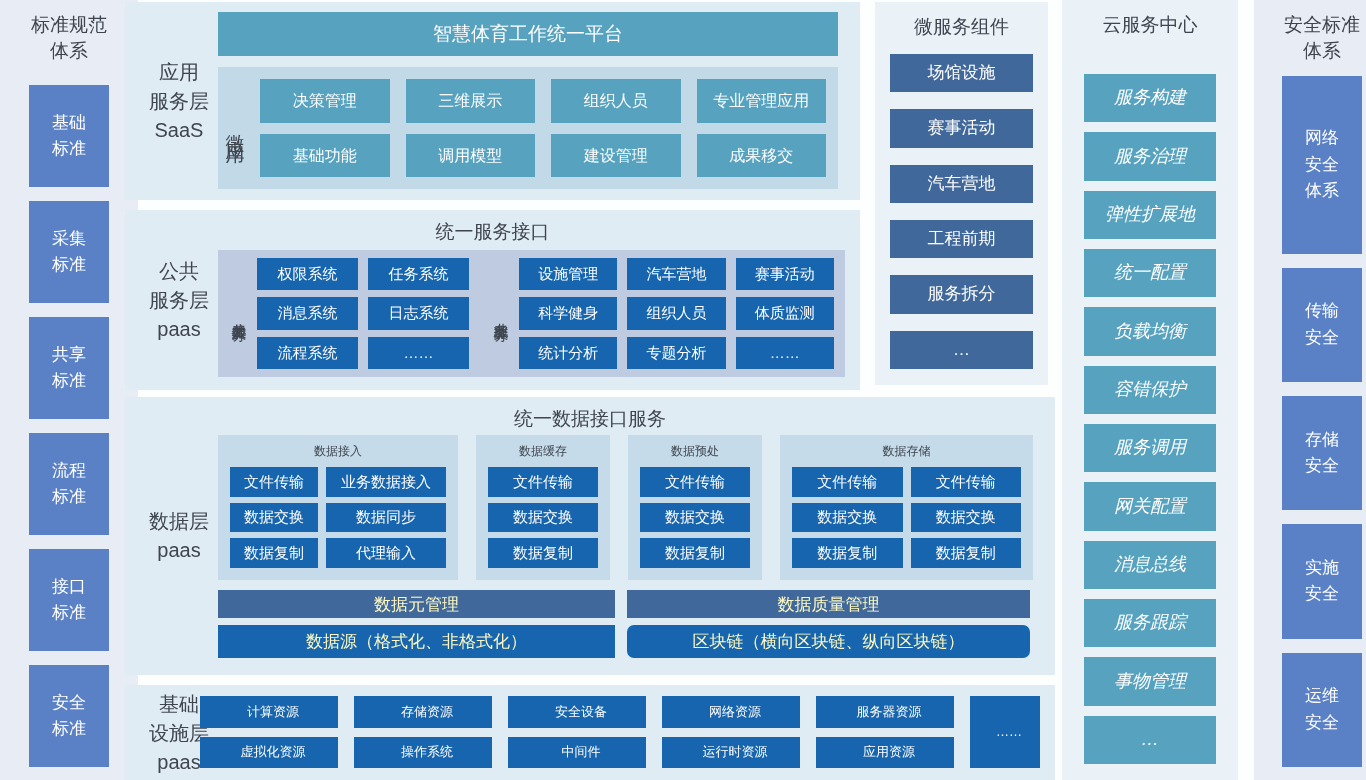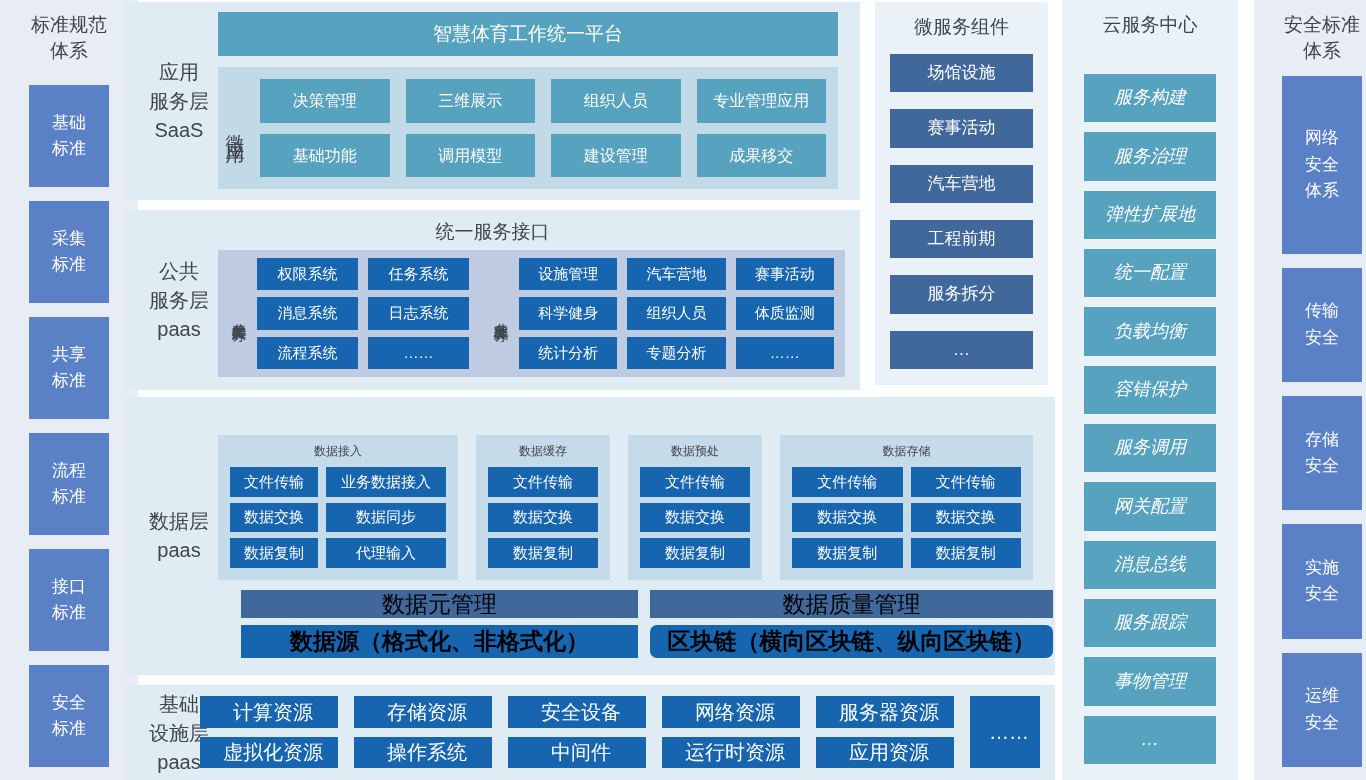--- a/index.html
+++ b/index.html
@@ -48,31 +48,31 @@
   .sg-grid.cols3 { grid-template-columns:repeat(3,1fr); }
 
   
   .data-groups { position:absolute; left:93px; right:22px; top:38px; height:145px; display:flex; gap:18px; }
   .data-group { background:var(--data-inner,#C5DBEA); padding:5px 12px 12px; box-sizing:border-box; display:flex; flex-direction:column; }
   .group-title { text-align:center; font-size:12px; margin:3px 0 7px; }
   .dg-grid { flex:1; display:grid; gap:6px 8px; grid-auto-rows:1fr; }
   .data-group.ingest { width:240px; } .dg-grid.ingest-grid { grid-template-columns:88px 1fr; }
   .data-group.narrow { width:134px; } .dg-grid.col1 { grid-template-columns:1fr; }
   .data-group.storage { flex:1; } .dg-grid.cols2w { grid-template-columns:1fr 1fr; }
-  .bar { position:absolute; display:flex; align-items:center; justify-content:center; color:#000000; font-size:23px;margin-left:23px; }
+  .bar { position:absolute; display:flex; align-items:center; justify-content:center; color:#fef9c3; font-size:17px; }
   .bar.slate { background:var(--slate,#40689B); }
-  .bar.blue  { background:var(--dark-blue,#1665AE);font-weight:bold; }
+  .bar.blue  { background:var(--dark-blue,#1665AE); }
   .bar-meta    { left:93px;  width:397px; top:193px; height:28px; }
   .bar-source  { left:93px;  width:397px; top:228px; height:33px; }
   .bar-quality { left:502px; width:403px; top:193px; height:28px; }
   .bar-chain   { left:502px; width:403px; top:228px; height:33px;border-radius:7px; }
 
   
   .infra-grid { position:absolute; left:75px; right:15px; top:11px; bottom:12px; display:grid; grid-template-columns:repeat(5,1fr) 70px; grid-template-rows:1fr 1fr; gap:9px 16px; }
-  .infra-grid .btn { font-size:20px;padding-left:8px; }
+  .infra-grid .btn { font-size:13px;padding-left:8px; }
   .infra-more { grid-column:6; grid-row:1/3; }
 
   
   .col-panel { position:absolute; background:var(--column-bg,#EAF2F8); display:flex; flex-direction:column; box-sizing:border-box; }
   .col-panel.micro { left:875px; top:2px; width:173px; height:383px; }
   .col-panel.cloud { left:1062px; top:0; width:176px; height:780px; }
   .col-title { text-align:center; font-size:19px; margin-top:12px; }
   .col-items { flex:1; display:flex; flex-direction:column; padding:0 15px 16px; gap:17px; margin-top:14px; }
   .col-items .btn { flex:1; }
   .col-panel.cloud .col-items { padding:0 22px 16px; gap:10px; margin-top:36px; }
@@ -152,20 +152,21 @@
           <div class="btn blue">专题分析</div>
           <div class="btn blue">……</div>
         </div>
       </div>
     </div>
   </section>
 
   <section class="panel data">
     <div class="layer-label">数据层
 paas</div>
+    <div class="panel-title">统一数据接口服务</div>
     <div class="data-groups">
       <div class="data-group ingest">
         <div class="group-title">数据接入</div>
         <div class="dg-grid ingest-grid">
           <div class="btn blue">文件传输</div>
           <div class="btn blue">业务数据接入</div>
           <div class="btn blue">数据交换</div>
           <div class="btn blue">数据同步</div>
           <div class="btn blue">数据复制</div>
           <div class="btn blue">代理输入</div>

